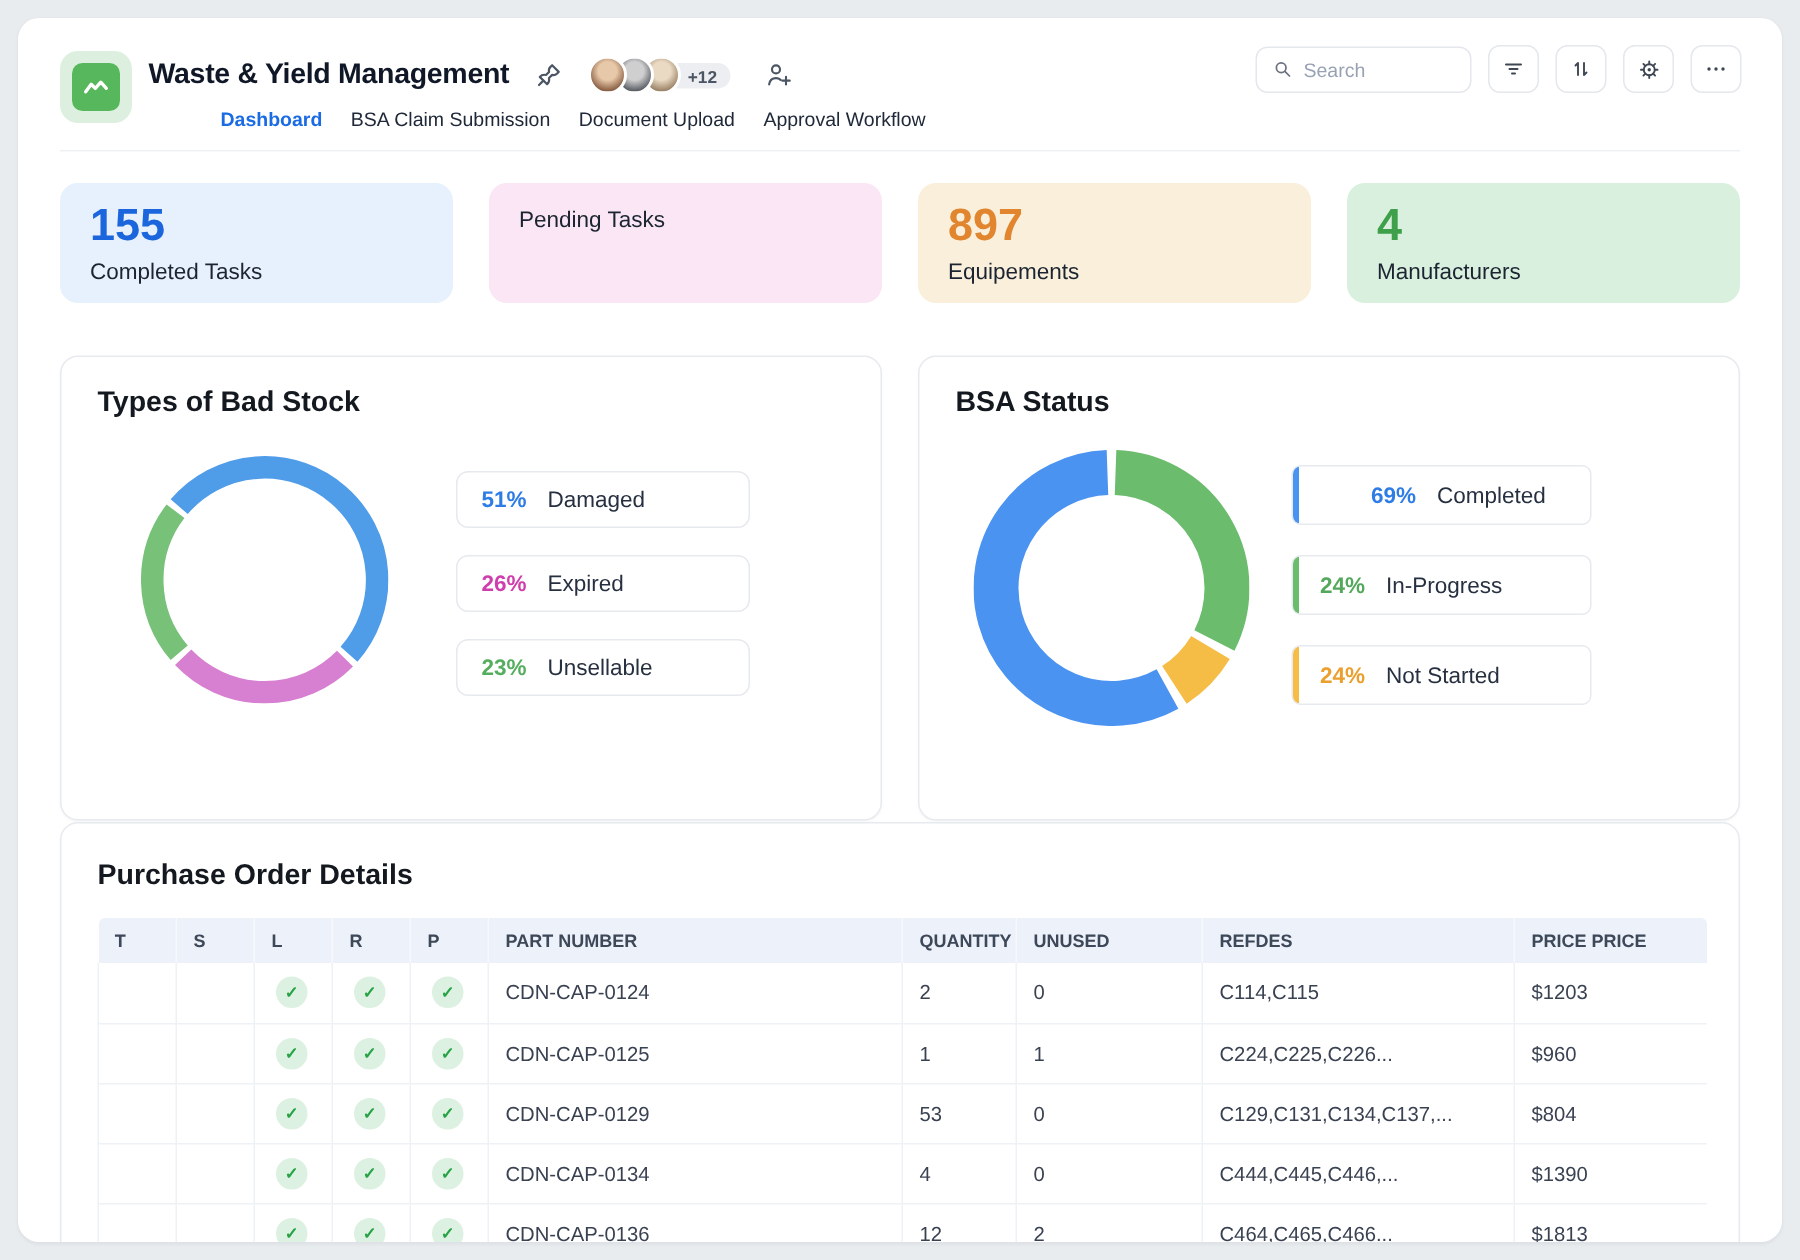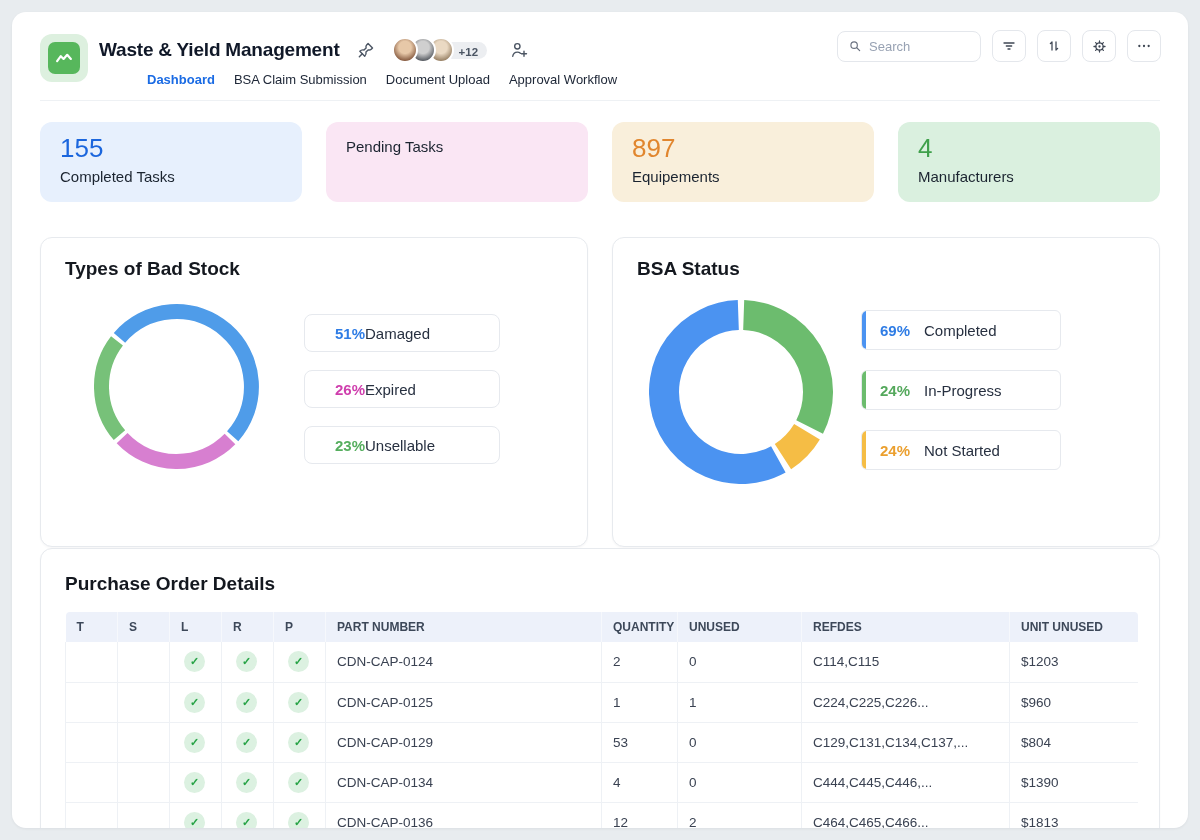--- a/index.html
+++ b/index.html
@@ -68,40 +68,40 @@
     display:flex; align-items:center; justify-content:center; cursor:pointer; color:#3f4754;
   }
   .divider { position:absolute; left:28px; right:28px; top:88px; height:1px; background:#eef1f4; }
 
   
   .stats-row {
     position:absolute; left:28px; right:28px; top:110px; height:80px;
     display:flex; gap:24px;
   }
   .stat-card { flex:1; border-radius:12px; padding:12px 20px 12px 20px; }
-  .stat-num { font-size:26px; font-weight:400; line-height:1.15; }
+  .stat-num { font-size:30px; font-weight:700; line-height:1.15; }
   .stat-lbl { font-size:15px; color:#1b2430; margin-top:4px; }
 
   
   .charts-row {
     position:absolute; left:28px; right:28px; top:225px; height:310px;
     display:flex; gap:24px;border-radius:11px;
   }
   .chart-card {
     position:relative; background:#fff; border:1px solid #e7eaee; border-radius:12px;
     box-shadow:0 1px 2px rgba(16,24,40,.04);
   }
   .chart-card.left { width:548px; }
   .chart-card.right { flex:1; }
   .card-title { position:absolute; left:24px; top:20px; font-size:19px; font-weight:600; color:#14181f; }
   .donut { position:absolute; }
   .donut-1 { left:53px; top:66px; width:165px; height:165px; }
   .donut-2 { left:36px; top:62px; width:184px; height:184px; }
 
-  .legend-1 { position:absolute; left:263px; top:76px; width:196px;text-align:right; }
+  .legend-1 { position:absolute; left:263px; top:76px; width:196px; }
   .legend-1 .legend-box {
     height:38px; border:1px solid #e6e9ee; border-radius:8px; background:#fff;
     display:flex; align-items:center; padding-left:16px; margin-bottom:18px;
   }
   .legend-2 { position:absolute; left:248px; top:72px; width:200px; }
   .legend-2 .legend-box {
     position:relative; height:40px; border:1px solid #e6e9ee; border-radius:6px; background:#fff;
     display:flex; align-items:center; padding-left:18px; margin-bottom:20px; overflow:hidden;
   }
   .legend-accent { position:absolute; left:0; top:0; bottom:0; width:4px; }
@@ -271,21 +271,21 @@
     <div class="chart-card right">
       <div class="card-title">BSA Status</div>
       <div class="donut donut-2"><svg width="184" height="184" viewBox="0 0 184 184">
             <path d="M 129.33 159.35 A 77 77 0 1 1 89.31 15.05" fill="none" stroke="#4b93f1" stroke-width="30"></path>
             <path d="M 94.69 15.05 A 77 77 0 0 1 160.61 126.96" fill="none" stroke="#6cbc6e" stroke-width="30"></path>
             <path d="M 158.00 131.66 A 77 77 0 0 1 133.94 156.58" fill="none" stroke="#f5bd45" stroke-width="30"></path>
           </svg></div>
       <div class="legend-2">
         <div class="legend-box">
           <span class="legend-accent" style="background: rgb(75, 147, 241);"></span>
-          <span class="legend-pct" style="color: rgb(46, 124, 229);">69%</span>
+          <span class="legend-pct" style="color: rgb(46, 124, 229); margin-left: 34px;">69%</span>
           <span class="legend-lbl">Completed</span>
         </div>
         <div class="legend-box">
           <span class="legend-accent" style="background: rgb(108, 188, 110);"></span>
           <span class="legend-pct" style="color: rgb(84, 168, 92);">24%</span>
           <span class="legend-lbl">In-Progress</span>
         </div>
         <div class="legend-box">
           <span class="legend-accent" style="background: rgb(245, 189, 69);"></span>
           <span class="legend-pct" style="color: rgb(235, 159, 46);">24%</span>
@@ -314,21 +314,21 @@
         <tr>
           <th>T</th>
           <th>S</th>
           <th>L</th>
           <th>R</th>
           <th>P</th>
           <th>PART NUMBER</th>
           <th>QUANTITY</th>
           <th>UNUSED</th>
           <th>REFDES</th>
-          <th>UNIT UNUSED</th>
+          <th>PRICE PRICE</th>
         </tr>
       </thead>
       <tbody>
         <tr>
           <td></td>
             <td></td>
           <td><span class="check">✓</span></td>
           <td><span class="check">✓</span></td>
           <td><span class="check">✓</span></td>
           <td>CDN-CAP-0124</td>

